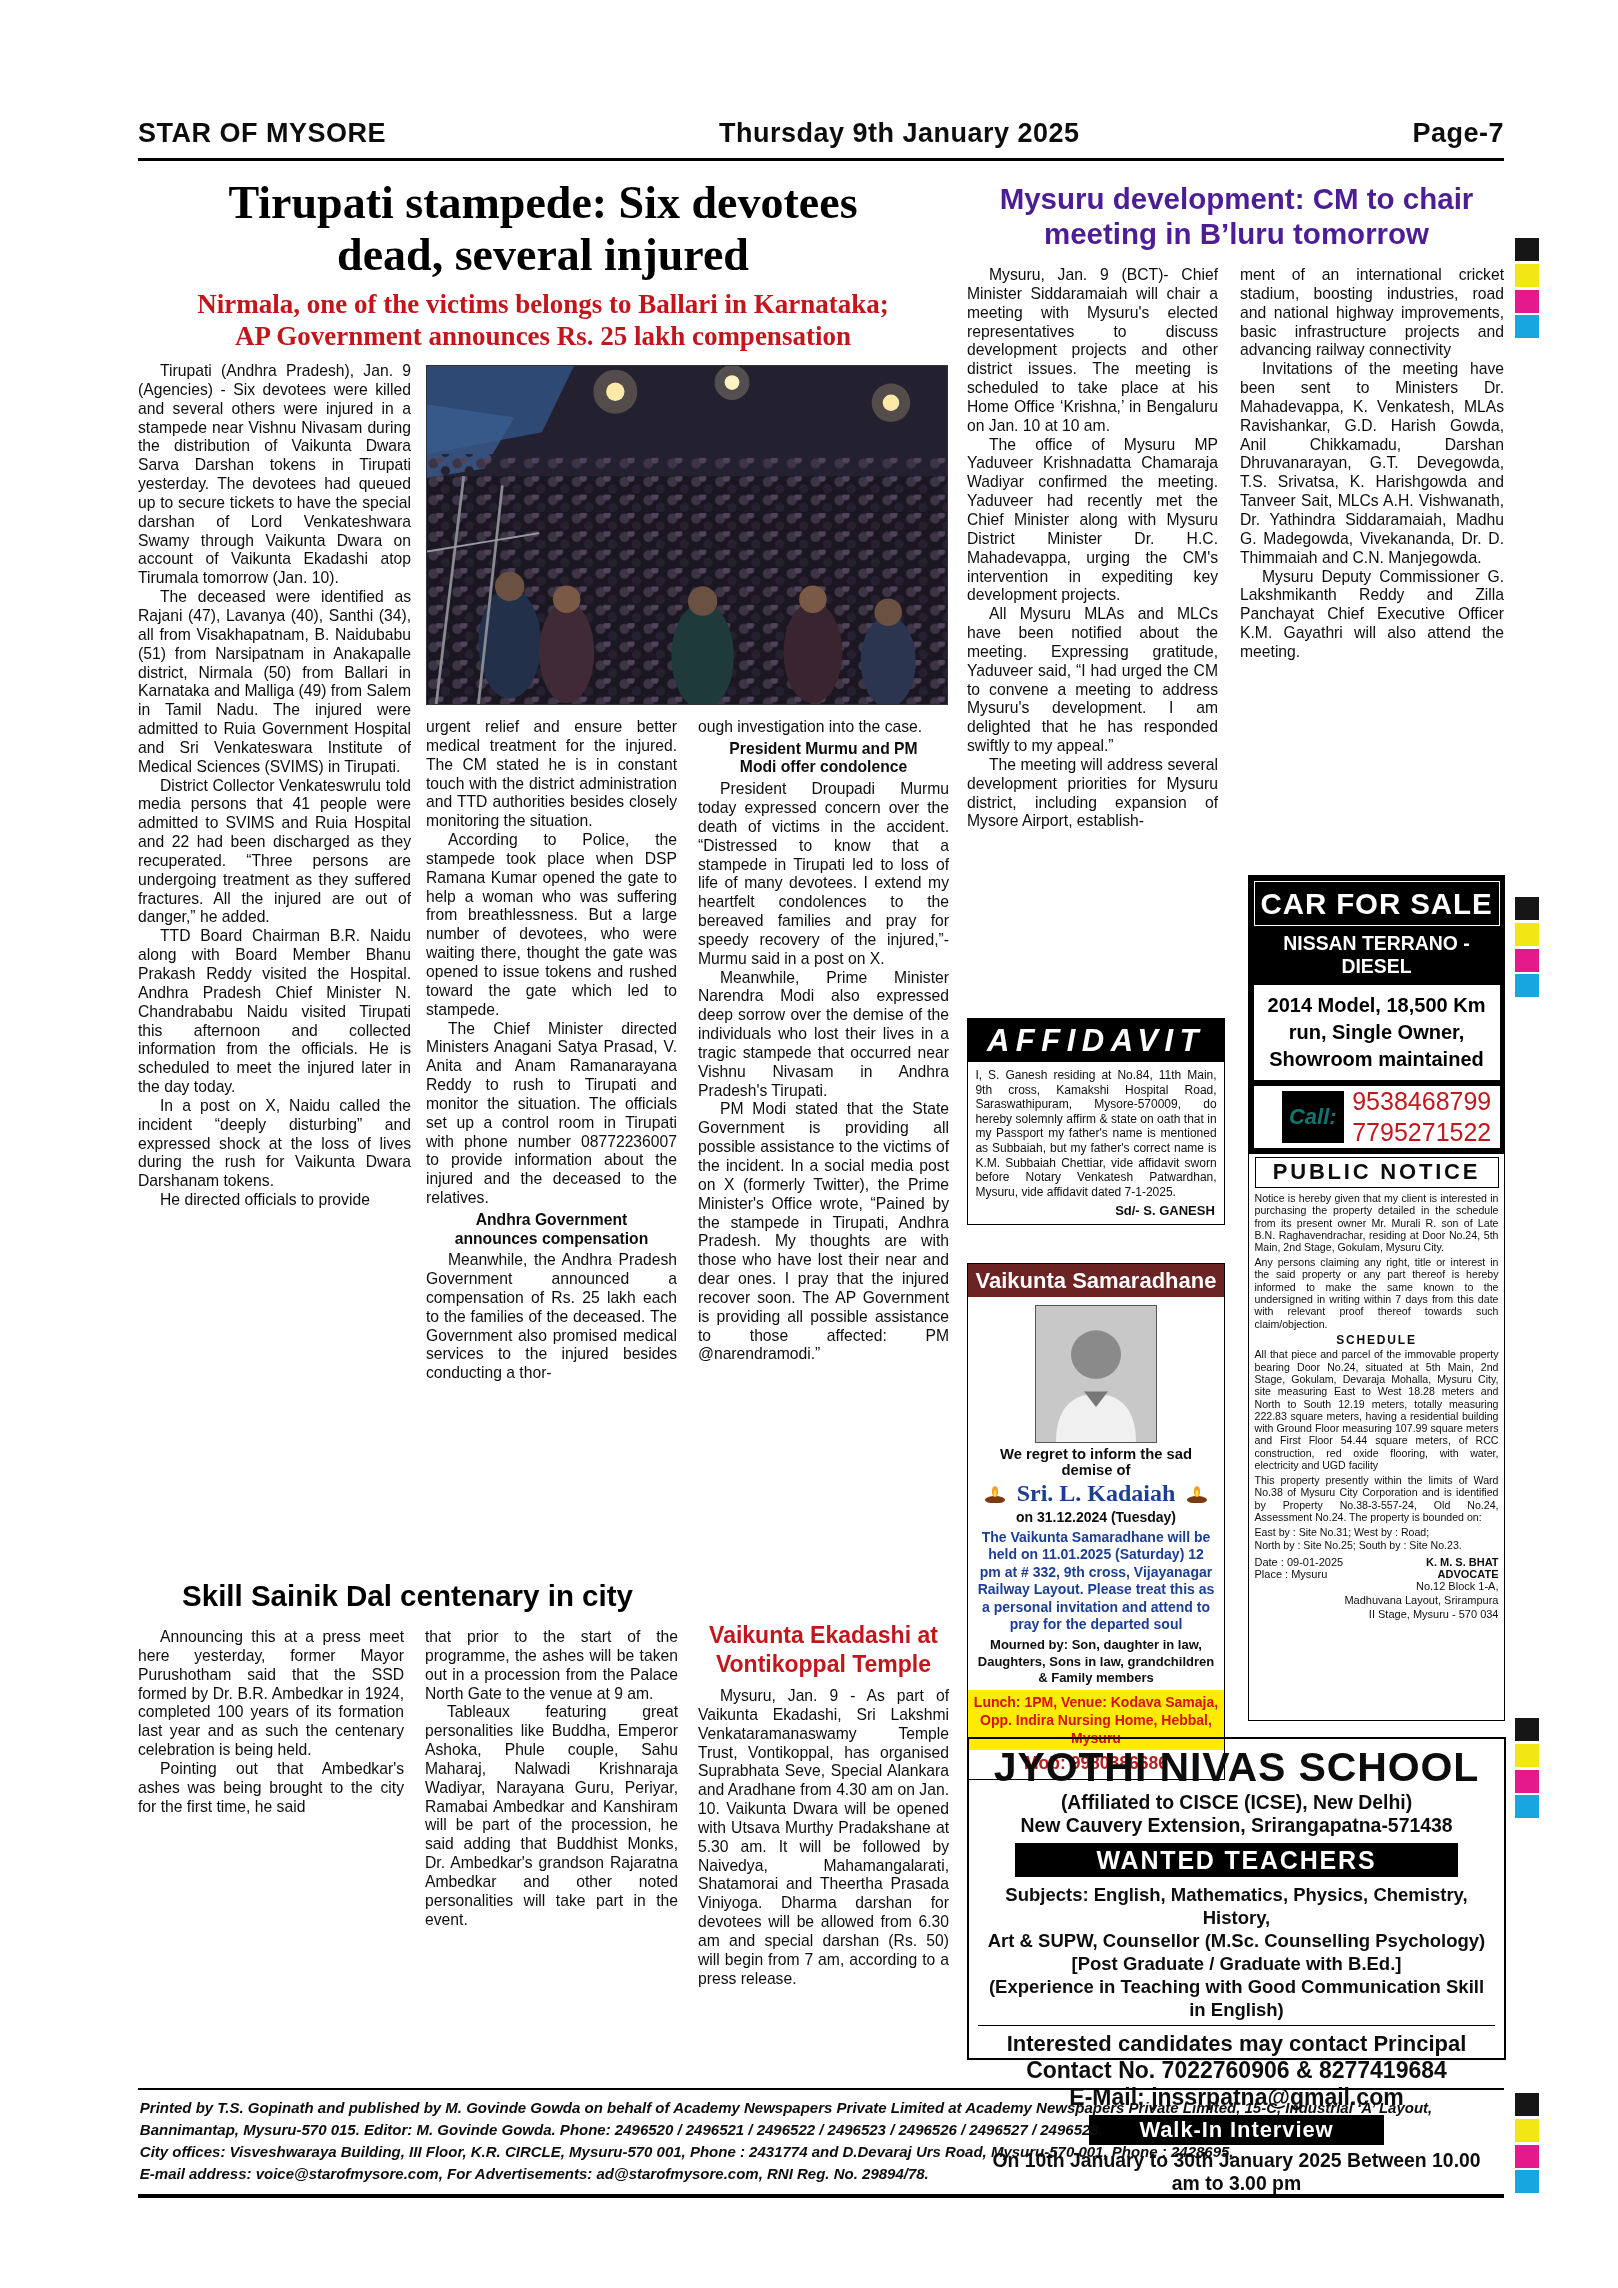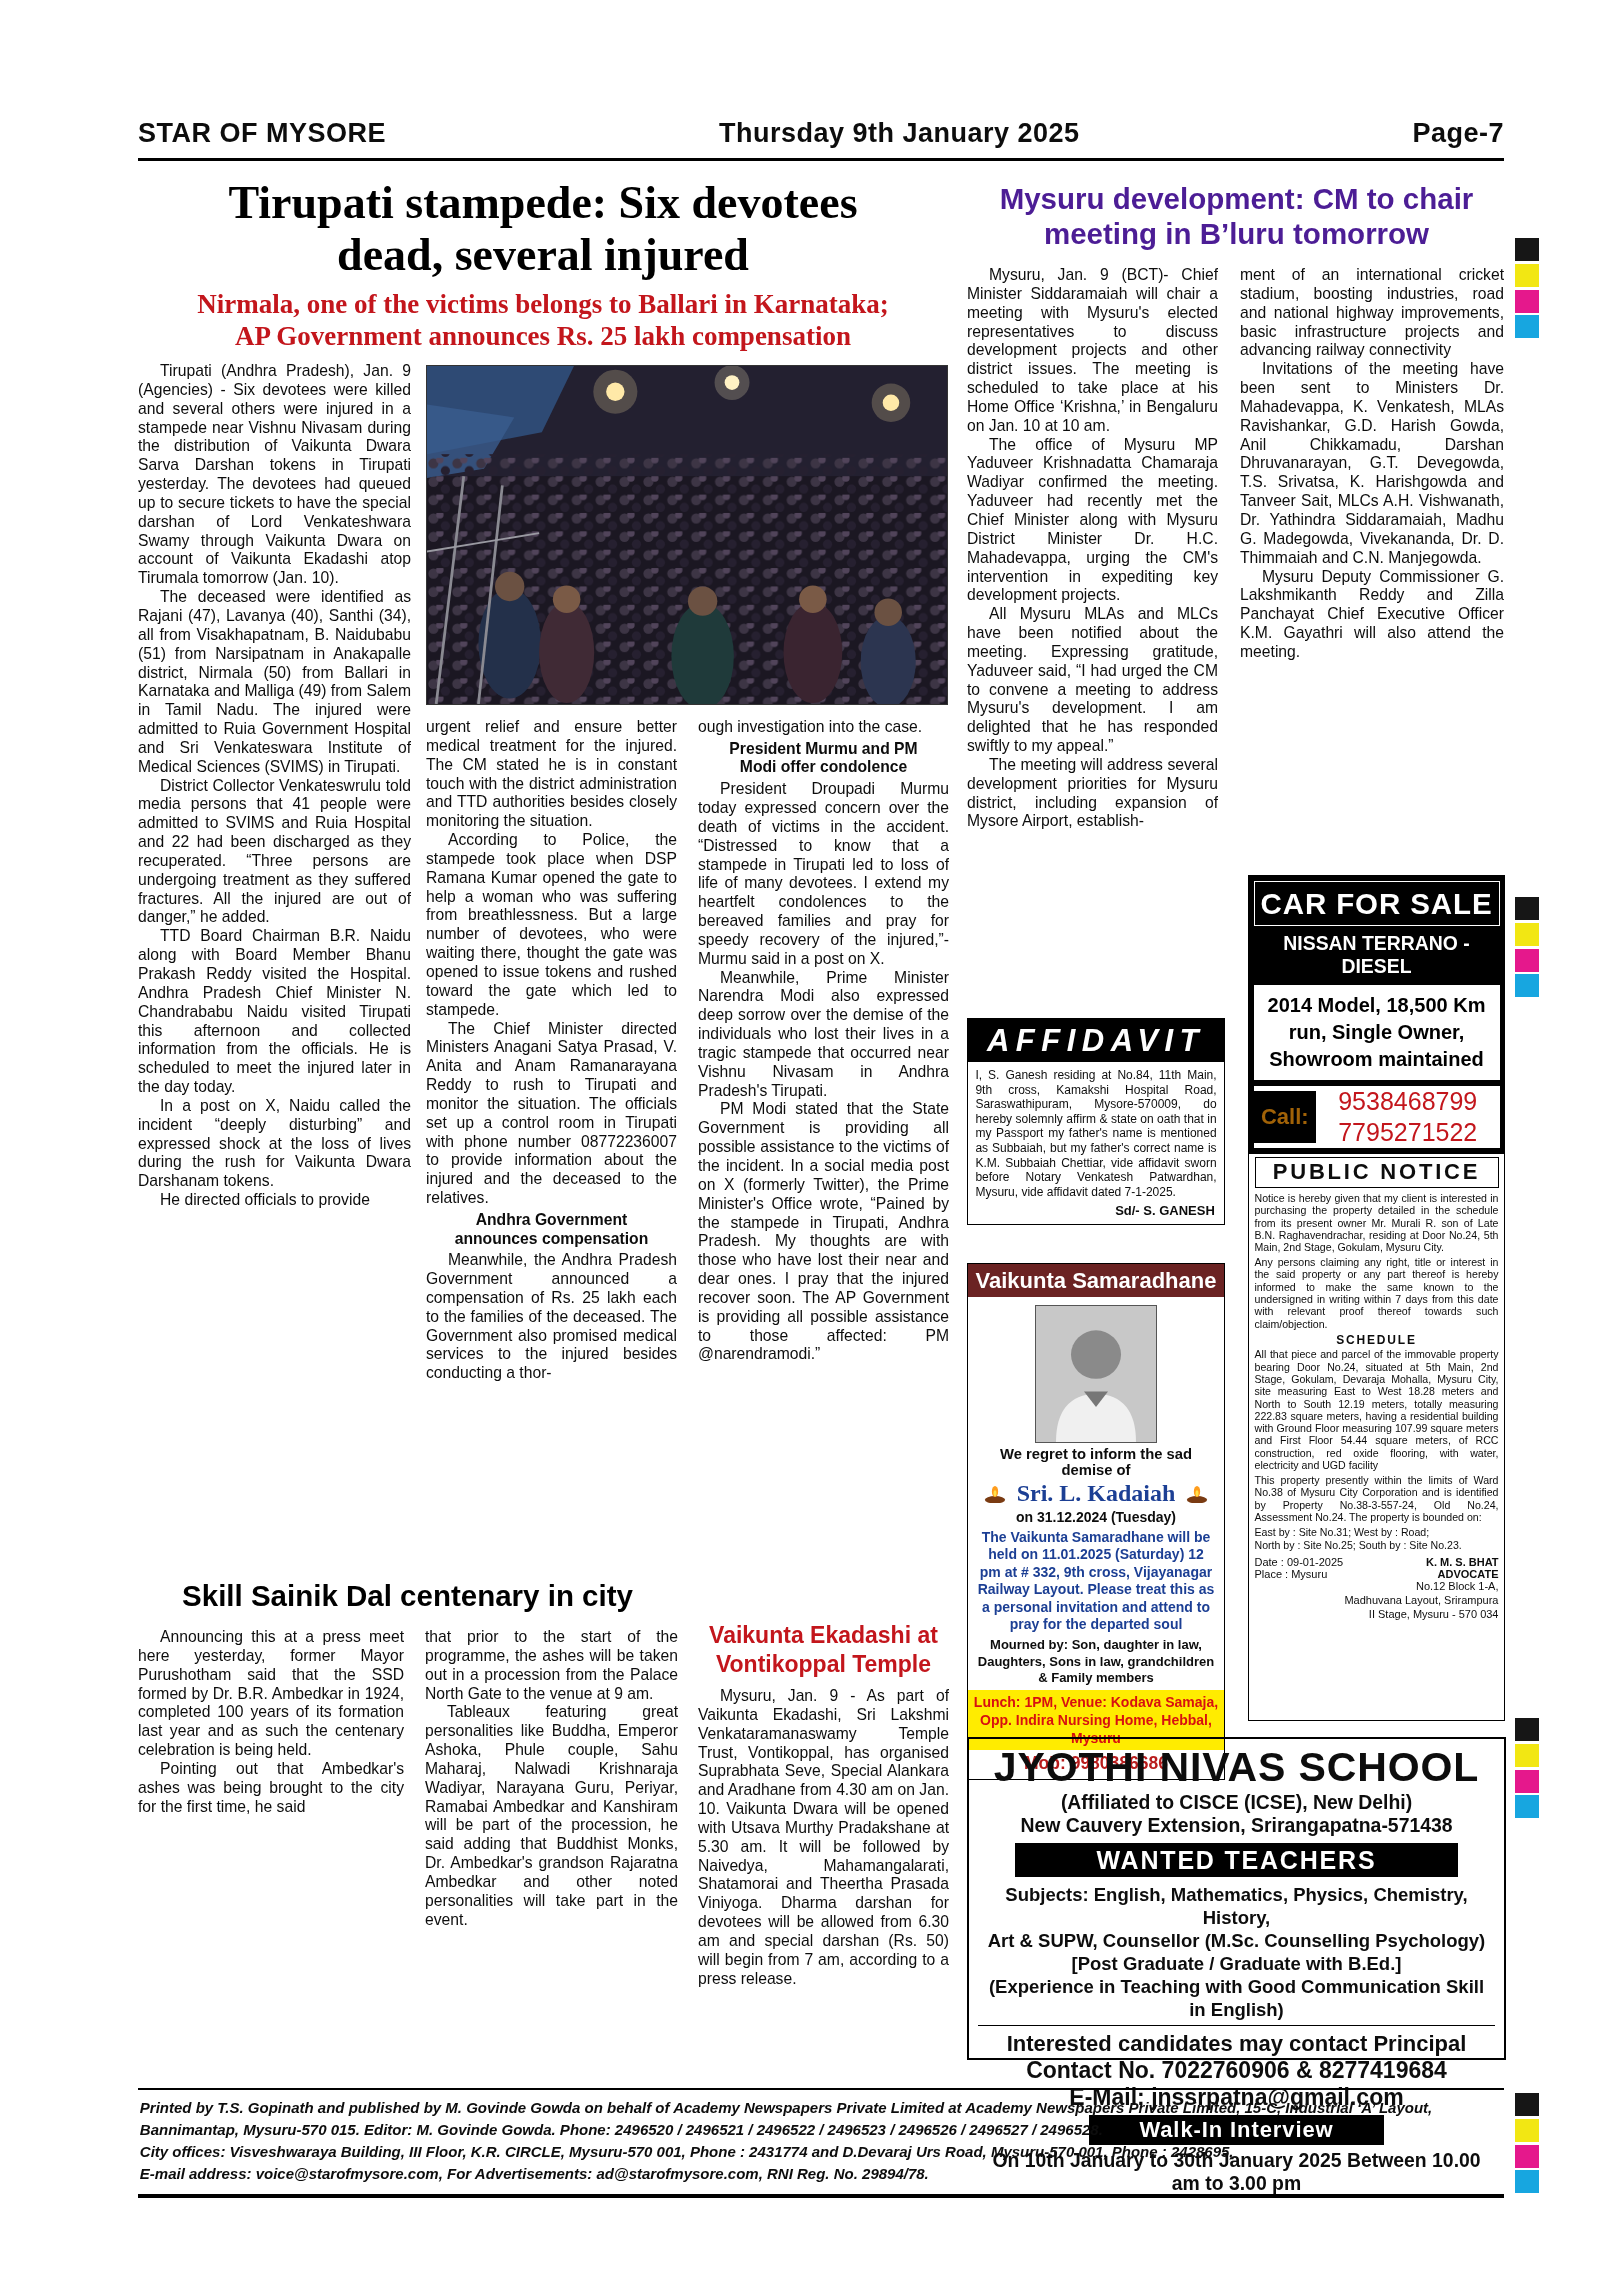--- a/index.html
+++ b/index.html
@@ -33,21 +33,21 @@
 
   
   .vonti-headline { font-weight:700; font-size:23px; line-height:1.25; text-align:center; white-space:pre-line; color:#c3161c; }
 
   
   .car-ad { background:#000; color:#fff; text-align:center; padding:5.5px; }
   .car-title { font-size:29.5px; font-weight:700; letter-spacing:0.9px; padding:5.5px 0 3.7px; border:1.8px solid #fff; }
   .car-model { font-size:19.4px; font-weight:700; padding:6.5px 0; }
   .car-details { background:#fff; color:#000; font-size:20px; font-weight:700; line-height:1.35; padding:7.4px 3.7px; white-space:pre-line; }
   .car-call-row { display:flex; margin-top:5.5px; background:#fff; align-items:center; }
-  .car-call-label { background:#000; color:#a16207; font-weight:700; font-size:22px; padding:13px 7.4px; }
+  .car-call-label { background:#000; color:#0f766e; font-weight:700; font-style:italic; font-size:22px; padding:13px 7.4px;margin-left:28px; }
   .car-phones { flex:1; color:#c3161c; font-weight:400; font-size:25px; line-height:1.25; white-space:pre-line; }
 
   
   .affidavit-ad { border:1.8px solid #000; }
   .affidavit-title { background:#000; color:#fff; font-weight:700; font-size:31px; letter-spacing:6.5px; text-align:center; padding:3.7px 0;font-style:italic; }
   .affidavit-body { font-size:12px; line-height:1.22; text-align:justify; padding:5.5px 7.4px 1.8px; }
   .affidavit-sign { font-weight:700; font-size:13px; text-align:right; padding:1.8px 9.2px 5.5px; }
 
   
   .pn-ad { border:1.8px solid #000; padding:3.7px 5.5px; }

